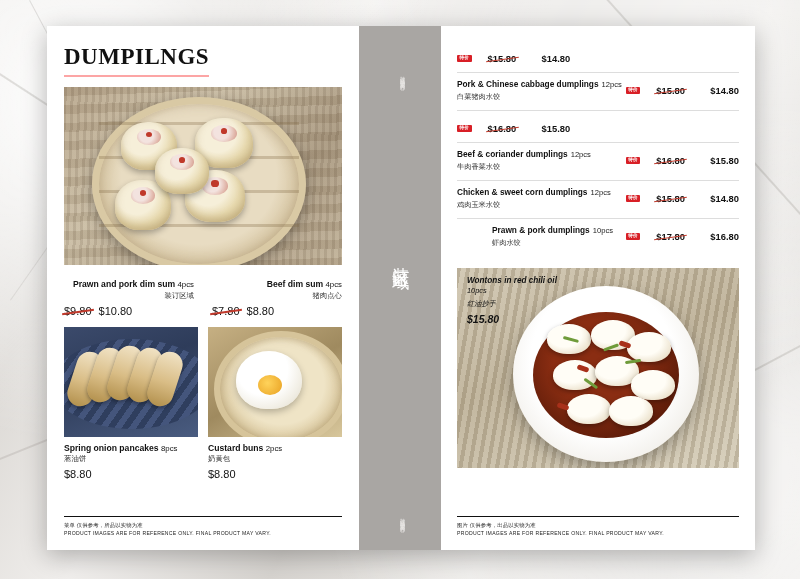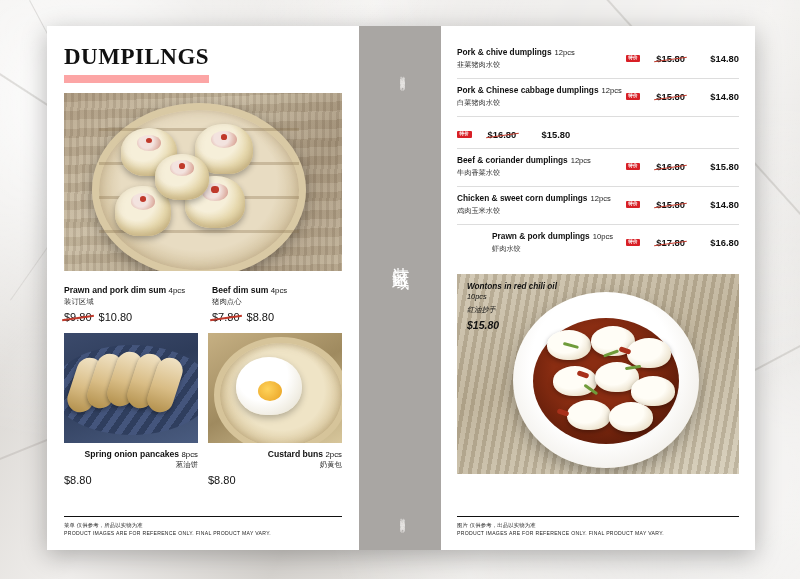--- a/index.html
+++ b/index.html
@@ -27,21 +27,21 @@
   .page{position:absolute;top:0;height:100%;background:#fff;}
   .left-page{left:0;width:312px;}
   .spine{left:312px;width:82px;background:#a9a6a3;position:absolute;top:0;height:100%;}
   .right-page{left:394px;width:314px;}
 
   
   .l-inner{position:absolute;left:17px;top:14px;width:278px;height:496px;}
   .title{
     font-family:"Liberation Serif", serif;
     font-weight:bold;font-size:23px;letter-spacing:.5px;color:#111;
-    padding-bottom:5px;border-bottom:8px solid #fca5a5;display:inline-block;
+    padding-bottom:5px;border-bottom:2px solid #fca5a5;display:inline-block;
     margin:4px 0 0 0;
   }
   .hero{
     margin-top:10px;width:278px;height:178px;position:relative;overflow:hidden;
     background:linear-gradient(135deg,#b9a88f 0%, #cbbfa6 35%, #a89880 70%, #c2b49b 100%);
   }
   .hero .mat{position:absolute;inset:0;
     background:repeating-linear-gradient(92deg, rgba(120,100,75,.22) 0 3px, rgba(200,180,150,.10) 3px 7px);}
   .hero .wood{position:absolute;left:0;top:0;width:100%;height:100%;
     background:repeating-linear-gradient(178deg, rgba(90,70,50,.10) 0 9px, rgba(255,255,255,.05) 9px 18px);}
@@ -49,21 +49,21 @@
     background:radial-gradient(ellipse at 50% 45%, #e8dcc2 0 55%, #d8c8a6 70%, #b9a680 100%);
     border:7px solid #d9c9a4;box-shadow:0 4px 14px rgba(0,0,0,.30), inset 0 0 12px rgba(140,115,80,.35);}
   .basket .slat{position:absolute;left:0;right:0;height:3px;background:rgba(130,105,70,.30);}
   .dsum{position:absolute;border-radius:48% 48% 42% 42%;
     background:radial-gradient(ellipse at 38% 32%, #f6efd9 0 38%, #e7d9ae 62%, #cbb887 100%);
     box-shadow:0 3px 6px rgba(0,0,0,.30), inset 0 -4px 8px rgba(150,120,70,.35);}
   .dsum .top{position:absolute;left:28%;top:14%;width:44%;height:34%;border-radius:50%;
     background:radial-gradient(circle at 40% 40%, #f3e3df 0 40%, #e2b9ad 70%, #cf8f80 100%);}
   .dsum .dot{position:absolute;left:44%;top:20%;width:12%;height:12%;border-radius:50%;background:#c0392b;}
 
-  .cards{display:flex;gap:10px;margin-top:10px;text-align:right;}
+  .cards{display:flex;gap:10px;margin-top:10px;}
   .card{width:134px;}
   .card .ph{width:134px;height:110px;overflow:hidden;position:relative;}
   .ph-pan{background:linear-gradient(160deg,#3b4a6b 0%,#2e3c5a 40%,#4a5c80 100%);}
   .ph-pan .plate{position:absolute;left:-12px;top:12px;width:160px;height:90px;border-radius:50%;
      background:repeating-linear-gradient(125deg,#2f3e5e 0 6px,#44557c 6px 12px);}
   .gyoza{position:absolute;width:26px;height:56px;border-radius:14px;
      background:linear-gradient(180deg,#f0e2c4 0%, #d9bd86 55%, #b4924f 100%);
      box-shadow:0 2px 4px rgba(0,0,0,.35);transform:rotate(18deg);}
   .ph-bun{background:linear-gradient(150deg,#c6b083 0%, #9f8a5f 50%, #d8c79c 100%);}
   .bun-basket{position:absolute;left:6px;top:4px;width:122px;height:104px;border-radius:50%;
@@ -75,21 +75,21 @@
   .yolk{position:absolute;left:22px;top:24px;width:24px;height:20px;border-radius:50%;
      background:radial-gradient(circle at 40% 40%,#ffd35b,#e8a021);}
 
   .item-name{font-size:8.6px;font-weight:bold;color:#111;margin-top:6px;line-height:1.25;}
   .item-name .qty{font-weight:normal;font-size:7.8px;}
   .item-cn{font-size:7.4px;color:#333;margin-top:1px;}
   .price-row{margin-top:4px;font-size:11px;font-weight:normal;color:#111;display:flex;align-items:center;gap:7px;}
   .price-strike{position:relative;}
   .price-strike:after{content:"";position:absolute;left:-2px;right:-2px;top:52%;height:1.5px;background:#c0392b;transform:rotate(-8deg);}
 
-  .dual{display:flex;gap:18px;margin-top:8px;}
+  .dual{display:flex;gap:18px;margin-top:8px;text-align:right;}
   .dual .col{width:134px;}
 
   .l-foot{position:absolute;left:17px;bottom:14px;width:278px;}
   .l-foot .rule{height:1px;background:#111;margin-bottom:5px;}
   .foot-cn{font-size:5.3px;color:#222;letter-spacing:.2px;}
   .foot-en{font-size:5.1px;color:#222;letter-spacing:.3px;margin-top:1px;}
 
   
   .spine-txt{position:absolute;left:0;width:82px;text-align:center;color:#fff;}
   .spine-big{top:215px;font-size:17px;letter-spacing:2px;line-height:1.9;}
@@ -261,24 +261,20 @@
       <div style="writing-mode:vertical-rl;display:inline-block;">装订区域</div>
     </div>
     <div class="spine-txt spine-small-bot">装订区域勿置重要内容</div>
   </div>
 
   <div class="page right-page">
     <div class="r-inner">
       <div class="menu-list">
 
         <div class="menu-row">
-          <div class="m-left">
-            <div class="m-name"><span>Pork &amp; chive dumplings</span><span class="qty">12pcs</span></div>
-            <div class="m-cn">韭菜猪肉水饺</div>
-          </div>
           <div class="m-prices">
             <span class="tag">
                 <span class="tagbox">特价</span>
               </span>
             <span class="p-old">$15.80</span>
             <span class="p-new">$14.80</span>
           </div>
         </div>
 
         <div class="menu-row">

